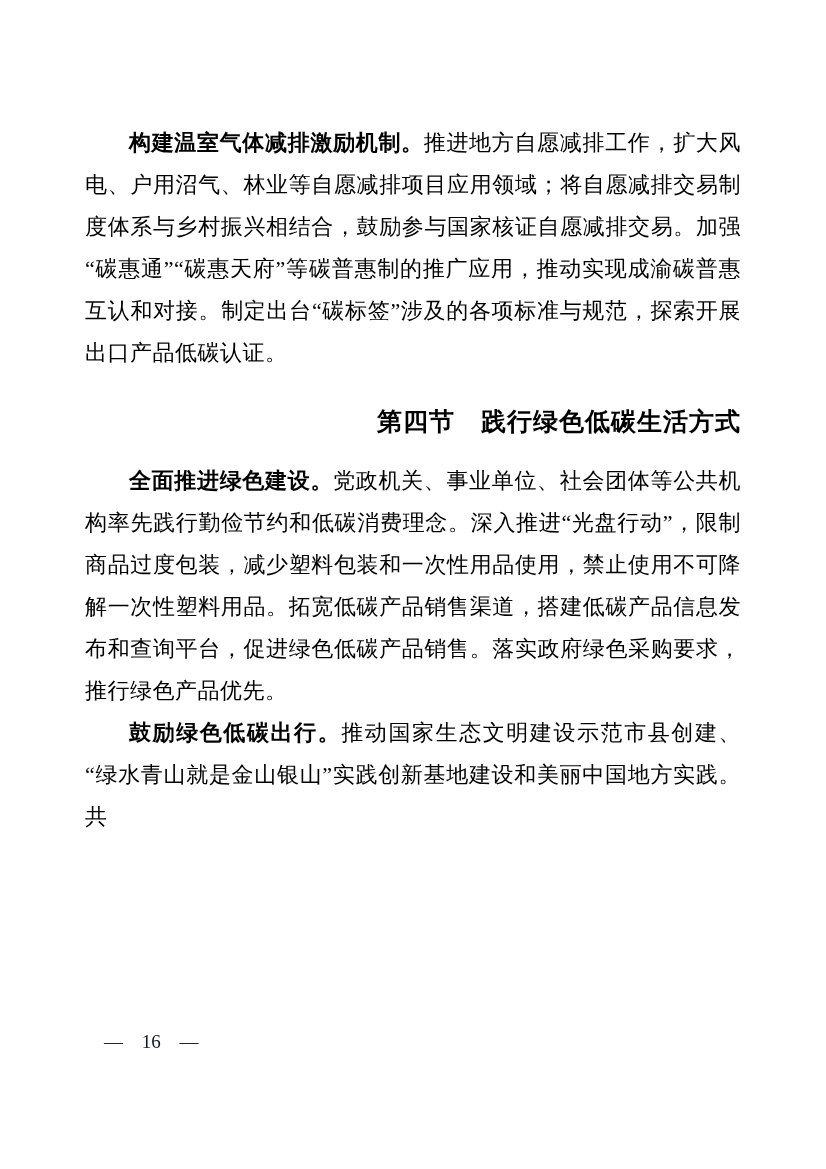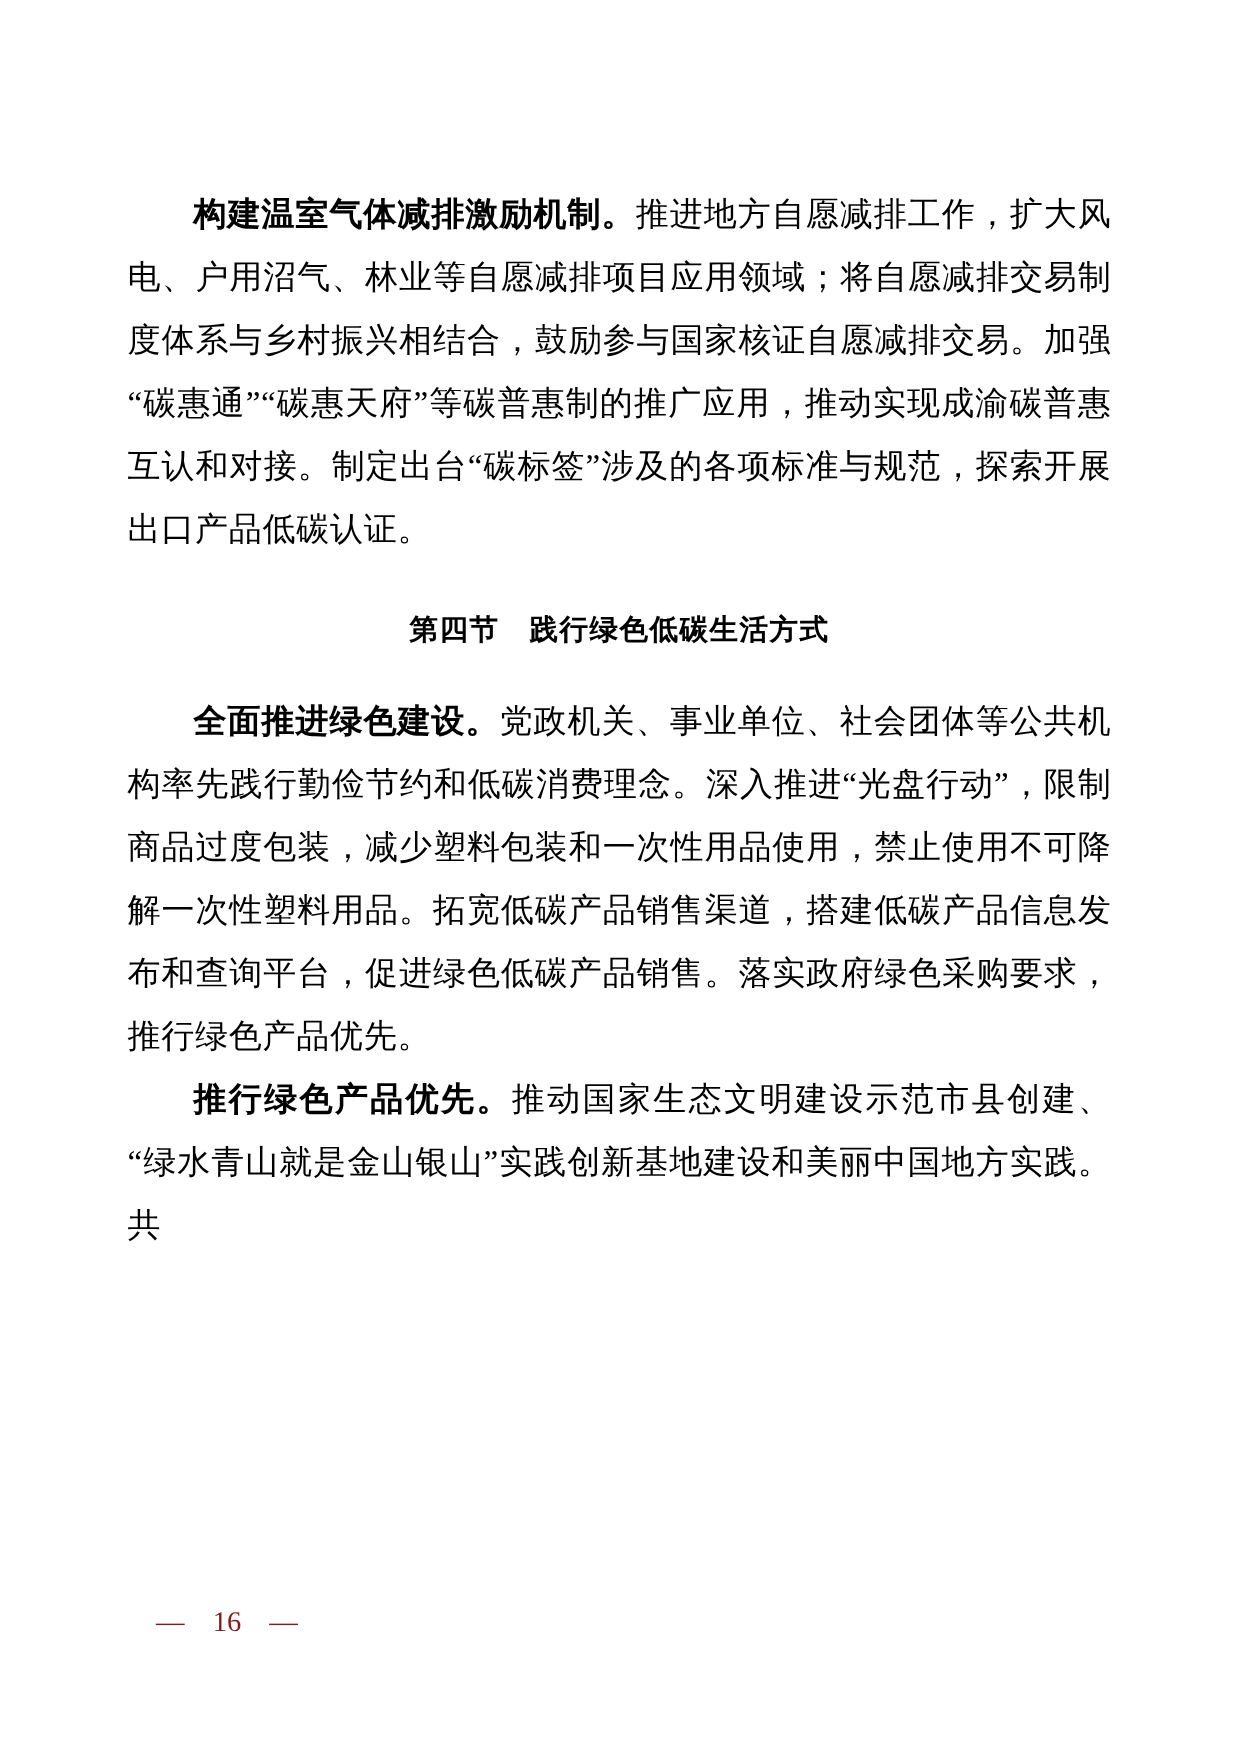--- a/index.html
+++ b/index.html
@@ -30,50 +30,50 @@
     text-indent: 2em;
     letter-spacing: 0.5px;
     font-family: "Liberation Serif", "DejaVu Serif", serif;
   }
   p.para .lead {
     font-weight: bold;
     font-family: "Liberation Sans", "DejaVu Sans", sans-serif;
   }
   h2.section-heading {
     margin: 26px 0 18px 0;
-    font-size: 19px;
+    font-size: 25px;
     line-height: 42px;
     font-weight: bold;
-    text-align: center;
+    text-align: right;
     text-indent: 0;
     font-family: "Liberation Sans", "DejaVu Sans", sans-serif;
     letter-spacing: 1px;
   }
   .page-footer {
     position: absolute;
     left: 104px;
-    top: 1068px;
+    top: 1028px;
     font-size: 19px;
     line-height: 28px;
     word-spacing: 14px;
     font-family: "Liberation Serif", "DejaVu Serif", serif;
-    color: #7f1d1d;
+    color: #0f172a;
   }
 </style>
 </head>
 <body>
 
 <div class="page">
   <div class="content">
 
     <p class="para"><span class="lead">构建温室气体减排激励机制。</span><span>推进地方自愿减排工作，扩大风电、户用沼气、林业等自愿减排项目应用领域；将自愿减排交易制度体系与乡村振兴相结合，鼓励参与国家核证自愿减排交易。加强“碳惠通”“碳惠天府”等碳普惠制的推广应用，推动实现成渝碳普惠互认和对接。制定出台“碳标签”涉及的各项标准与规范，探索开展出口产品低碳认证。</span></p>
 
     <h2 class="section-heading">第四节　践行绿色低碳生活方式</h2>
 
     <p class="para"><span class="lead">全面推进绿色建设。</span><span>党政机关、事业单位、社会团体等公共机构率先践行勤俭节约和低碳消费理念。深入推进“光盘行动”，限制商品过度包装，减少塑料包装和一次性用品使用，禁止使用不可降解一次性塑料用品。拓宽低碳产品销售渠道，搭建低碳产品信息发布和查询平台，促进绿色低碳产品销售。落实政府绿色采购要求，推行绿色产品优先。</span></p>
 
 
-    <p class="para"><span class="lead">推行绿色产品优先。</span><span>推动国家生态文明建设示范市县创建、“绿水青山就是金山银山”实践创新基地建设和美丽中国地方实践。共</span></p>
+    <p class="para"><span class="lead">鼓励绿色低碳出行。</span><span>推动国家生态文明建设示范市县创建、“绿水青山就是金山银山”实践创新基地建设和美丽中国地方实践。共</span></p>
 
   </div>
 
   <div class="page-footer">— 16 —</div>
 </div>
 
 </body></html>

